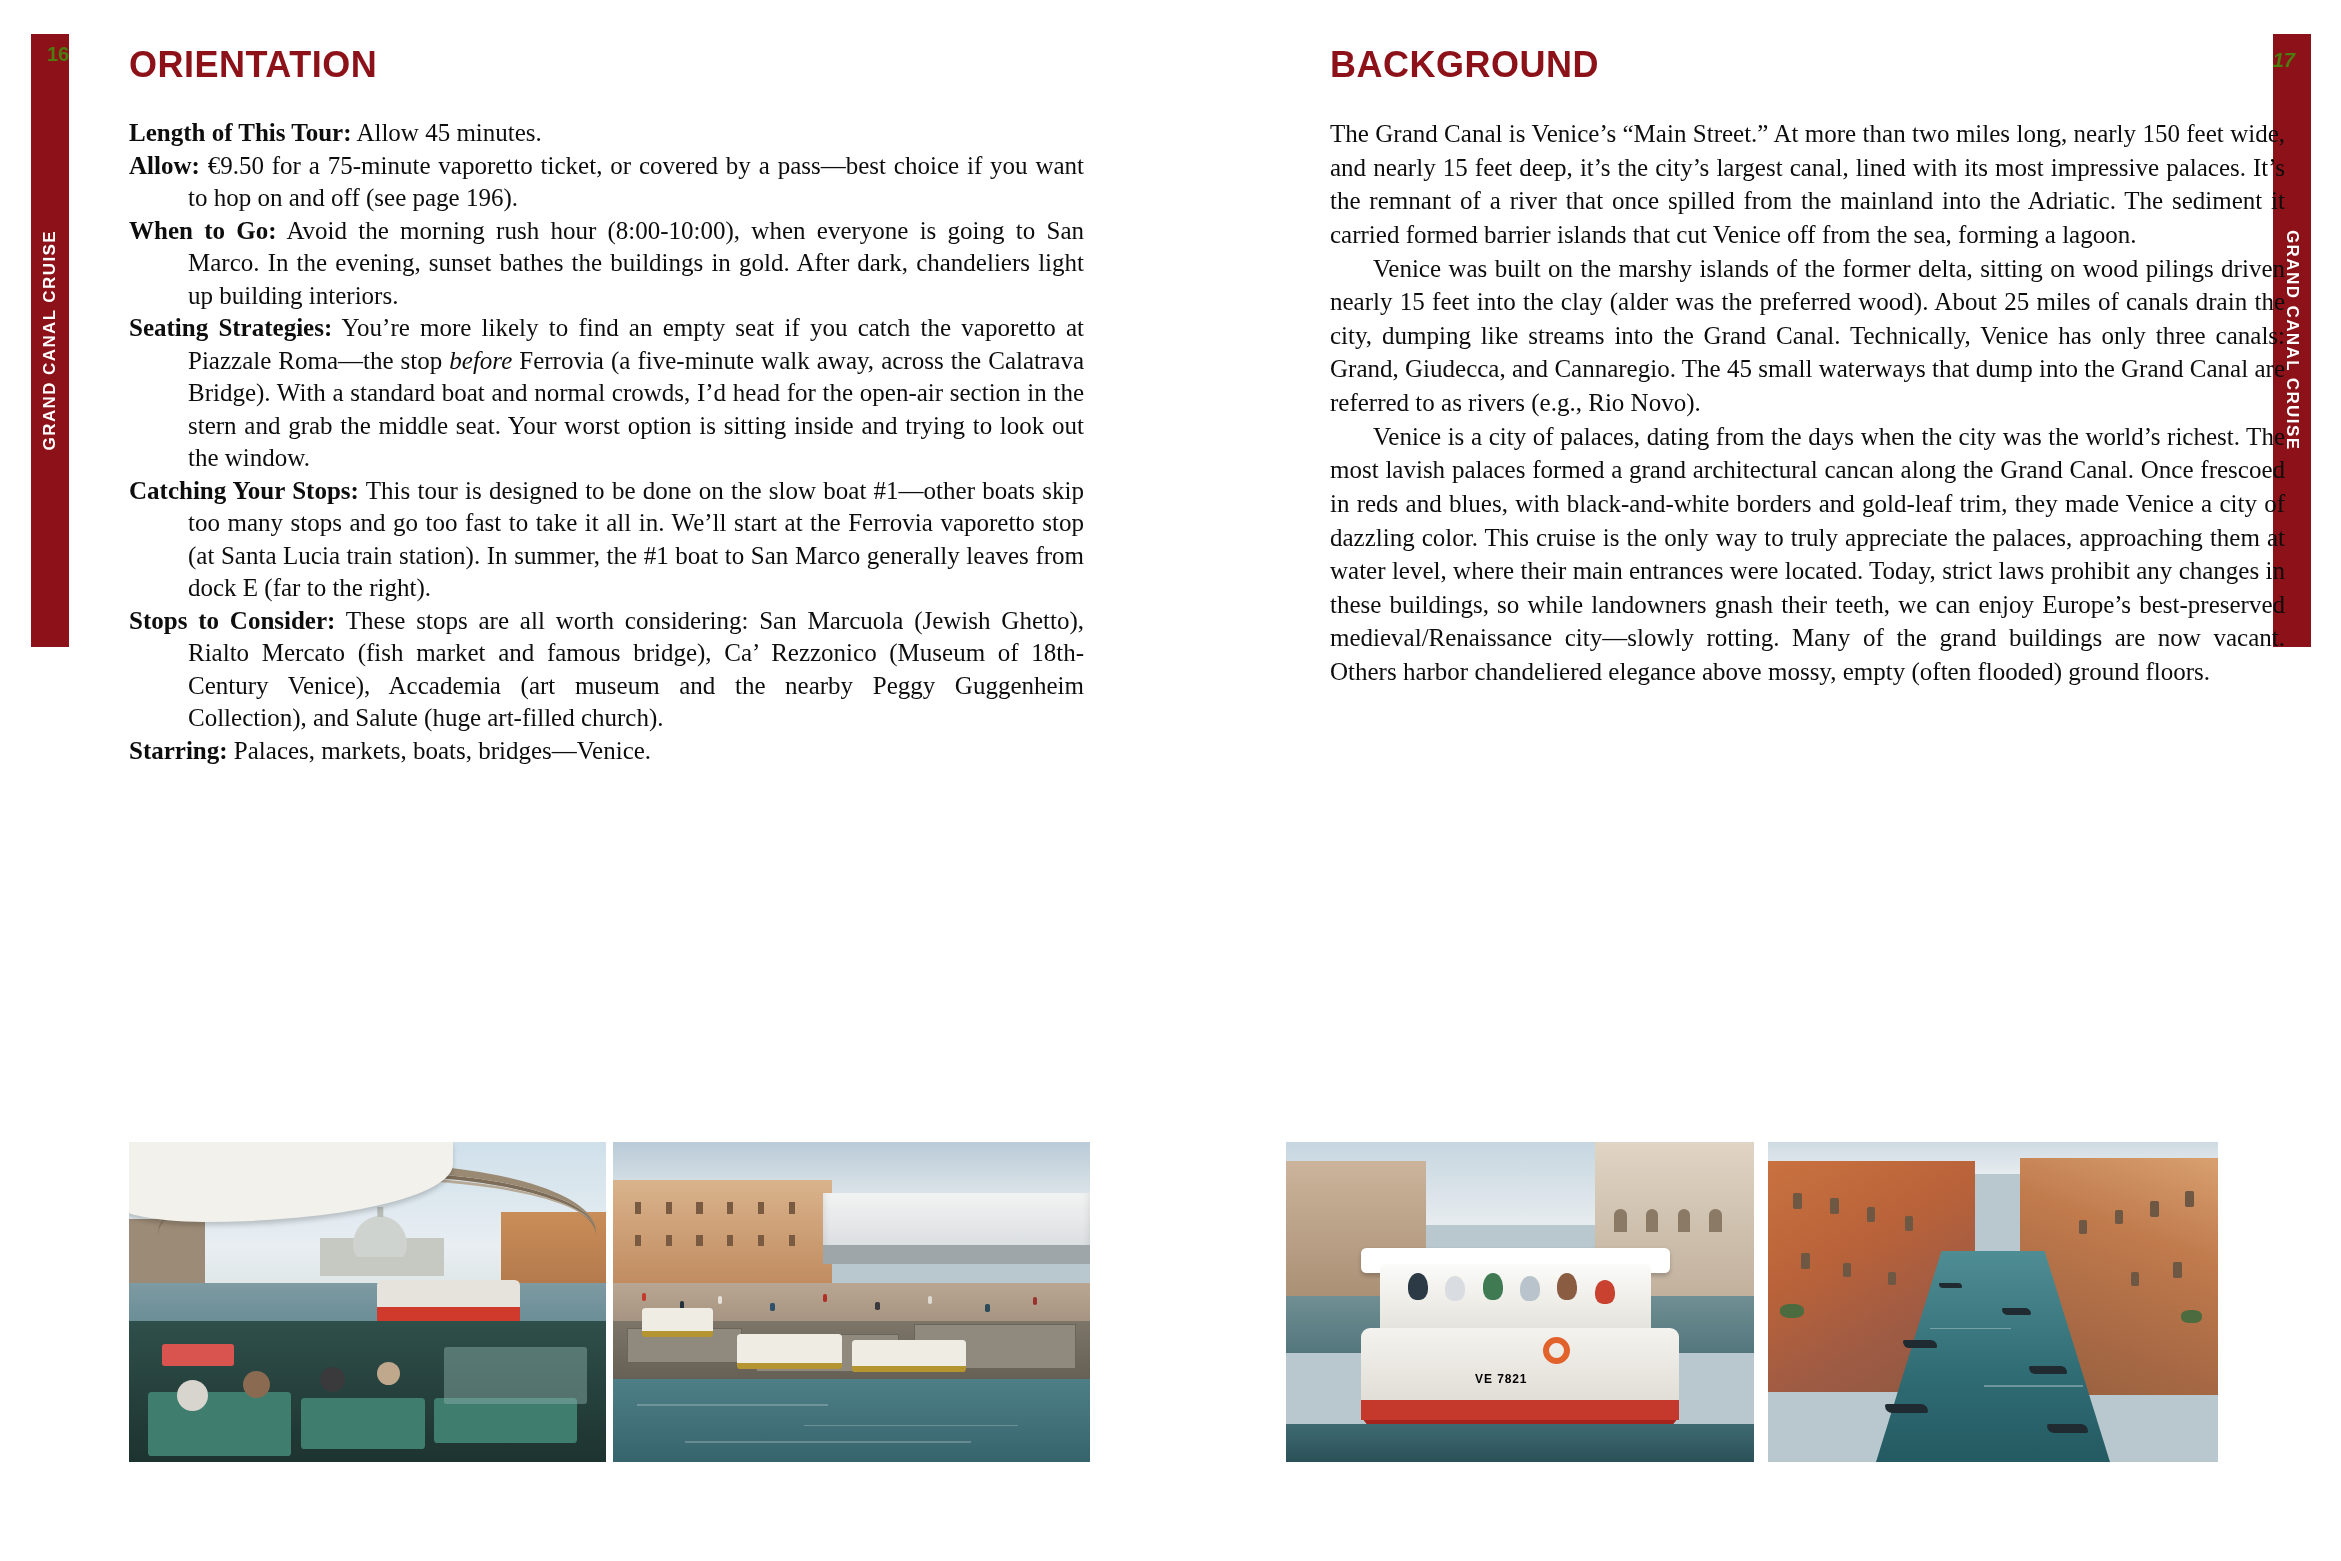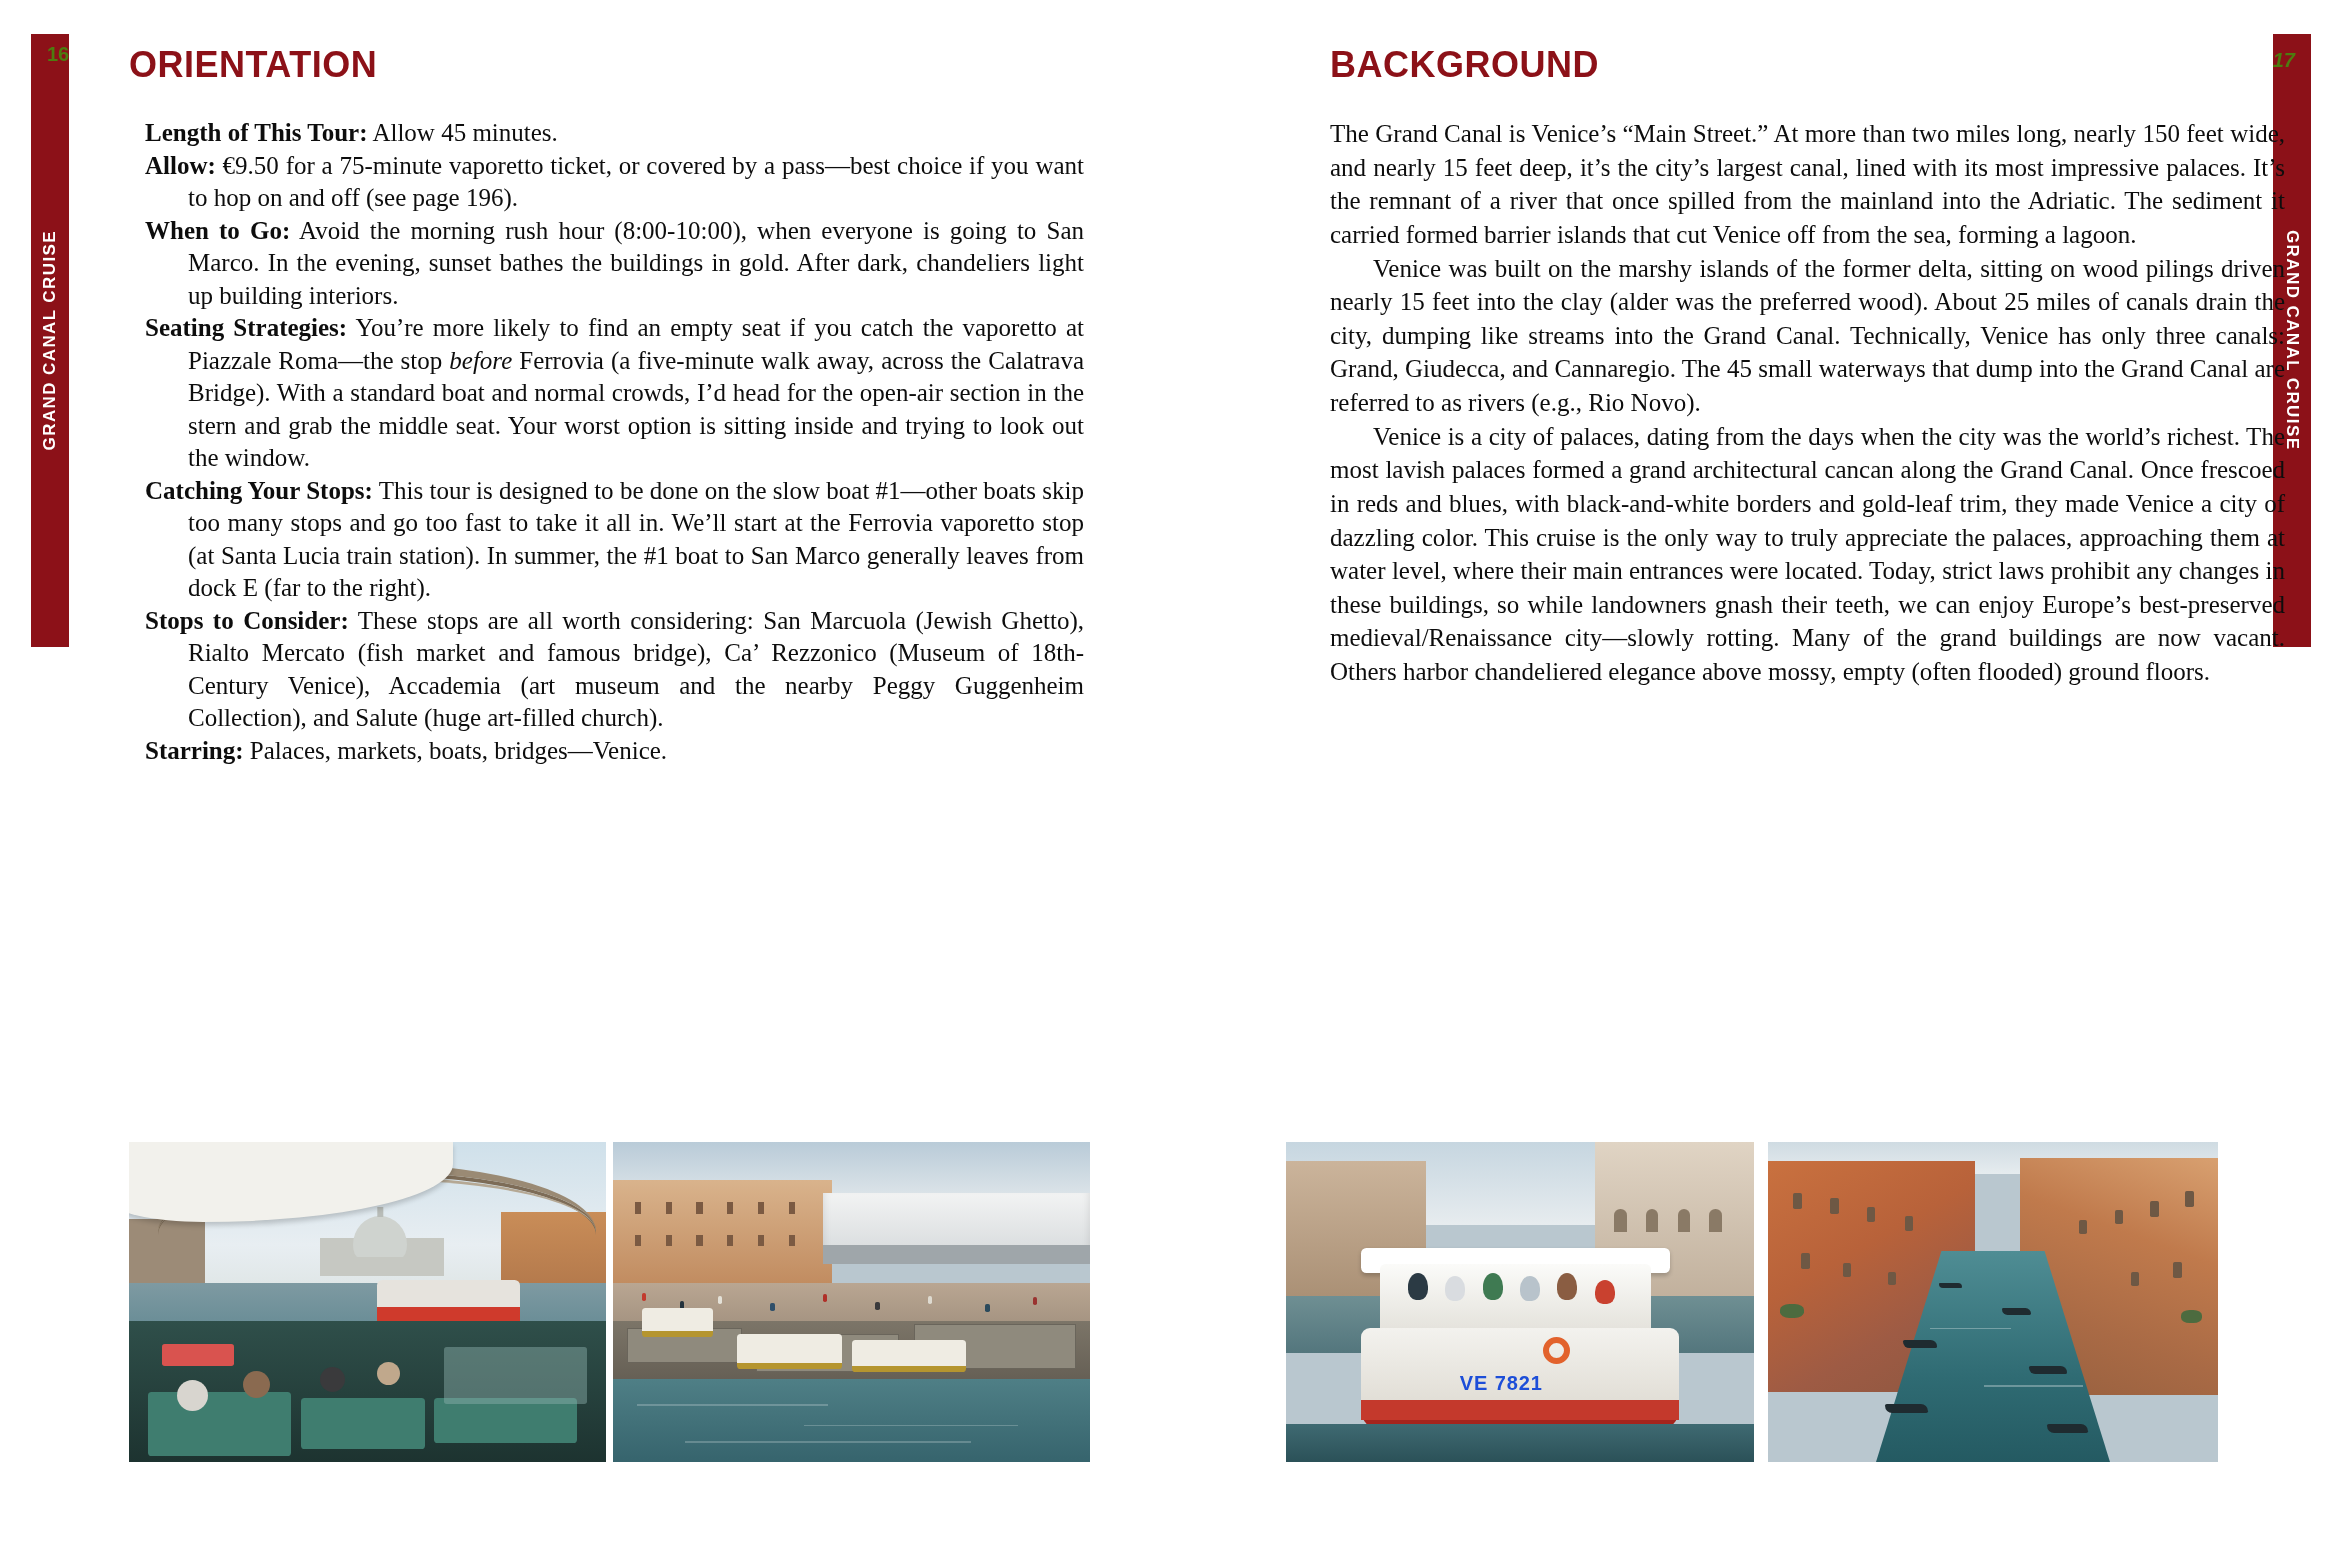--- a/index.html
+++ b/index.html
@@ -82,21 +82,21 @@
   .deflist { font-size: 25px; line-height: 1.30; color: #0d0d0d; }
   .deflist .item {
     margin: 0 0 0 0;
     padding-left: 59px;
     text-indent: -59px;
     text-align: justify;
     -webkit-hyphens: manual;
     hyphens: manual;
   }
   .deflist .item.noind { padding-left: 0; text-indent: 0; }
-  .deflist b { font-weight: 700; margin-left: 16px; }
+  .deflist b { font-weight: 700; }
   .deflist i { font-style: italic; }
 
   .headphone {
     display: inline-block;
     color: #1f6fb5;
     font-size: 23.4px;
     vertical-align: -0.9px;
     margin: 0 1.8px 0 1.8px;
   }
 
@@ -188,21 +188,21 @@
     border-radius:6.3px 6.3px 0 0; }
   .p3 .bg-water { position:absolute; left:0; top:48%; width:100%; height:18%;
     background: linear-gradient(#6f8f93, #53767d); }
   .p3 .hull { position:absolute; left:16%; top:58%; width:68%; height:32%;
     background: linear-gradient(#f3f2ee, #ddd9d0);
     border-radius: 9px 9px 20px 20px;
     border-bottom: 10.8px solid #a5241d; }
   .p3 .hull .band { position:absolute; left:0; bottom:0; width:100%; height:22%;
     background:#c4392c; }
   .p3 .plate { position:absolute; left:46%; top:72%; transform:translateX(-50%);
-    font-family:"Liberation Sans", sans-serif; font-weight:700; font-size:20px; color:#1d4ed8;
+    font-family:"Liberation Sans", sans-serif; font-weight:700; font-size:12px; color:#000000;
     letter-spacing:0.9px; }
   .p3 .cabin { position:absolute; left:20%; top:38%; width:58%; height:22%;
     background: linear-gradient(#fbfbf9, #e3e1da); border-radius:5.4px 5.4px 0 0; }
   .p3 .canopy { position:absolute; left:16%; top:33%; width:66%; height:8%;
     background:#ffffff; border-radius:5.4px; box-shadow:0 2.7px 4.5px rgba(0,0,0,.2); }
   .p3 .pax { position:absolute; border-radius:50% 50% 40% 40%; }
   .p3 .ring { position:absolute; width:27px; height:27px; border:6.3px solid #e2622c;
     border-radius:50%; }
   .p3 .fg-water { position:absolute; left:0; bottom:0; width:100%; height:12%;
     background: linear-gradient(#3f6a72, #2b5158); }

